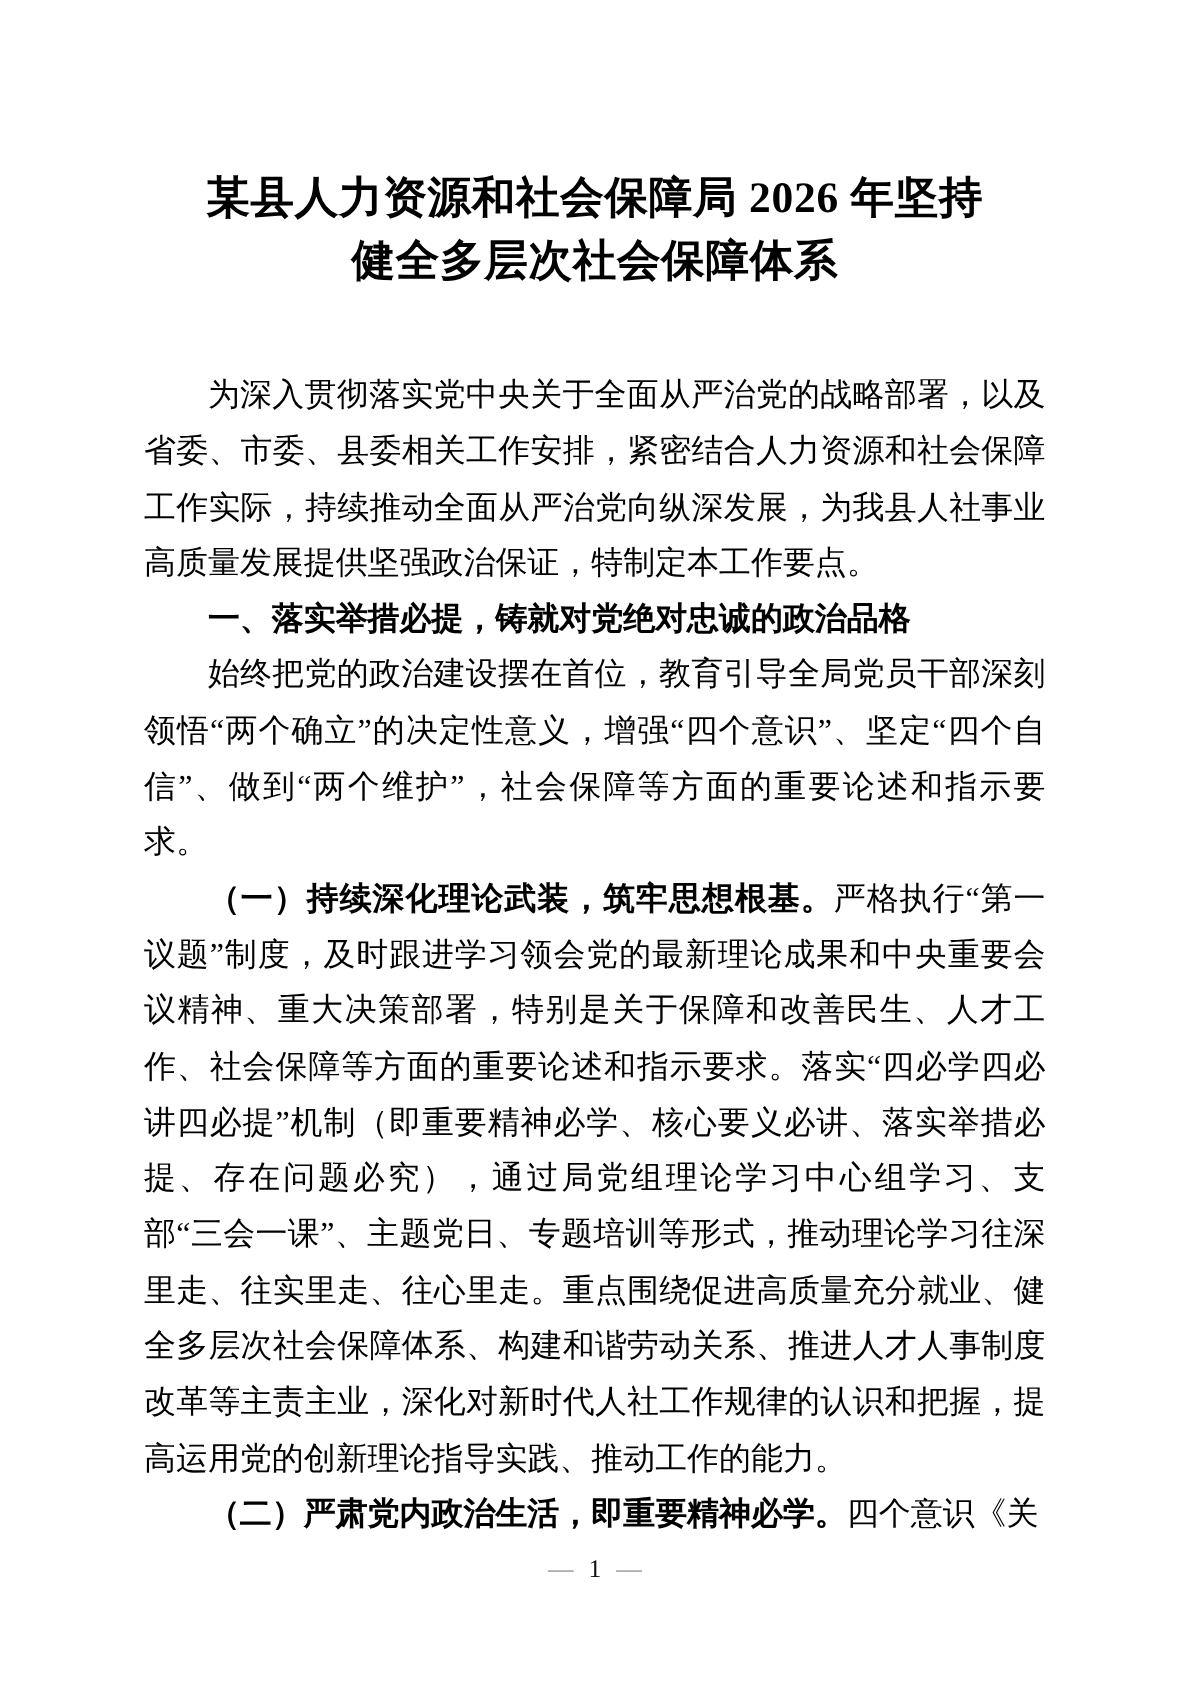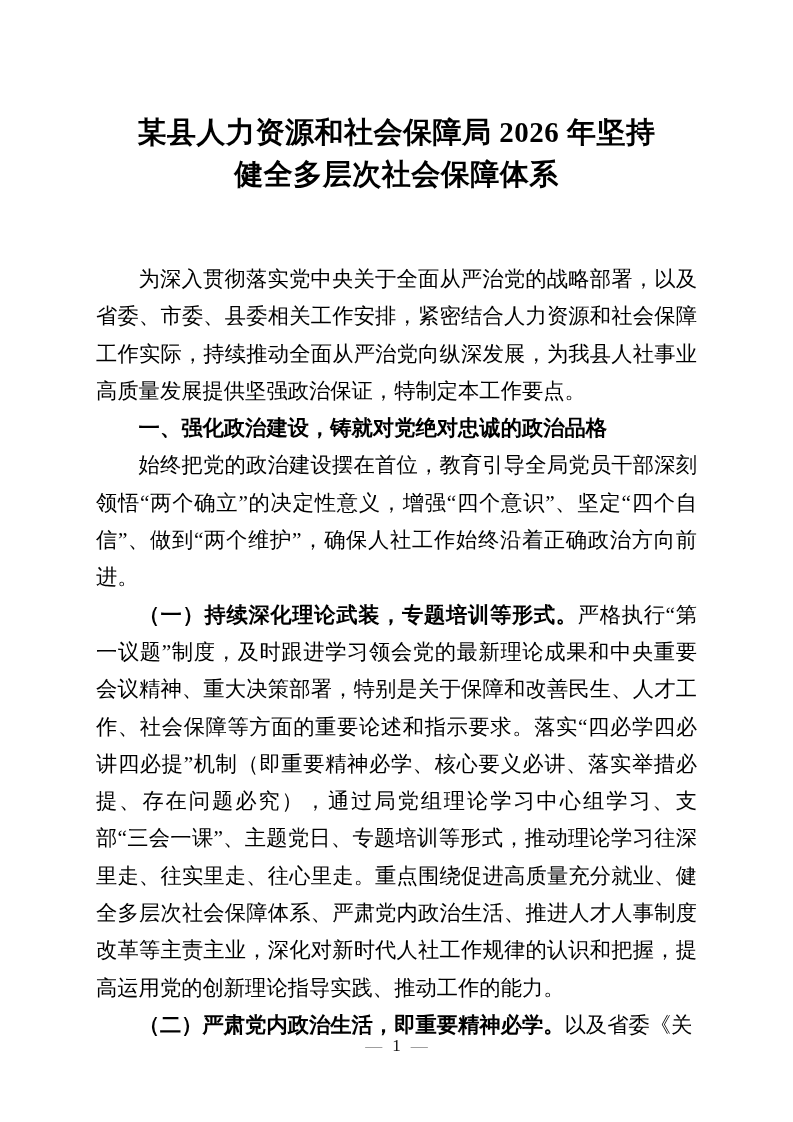--- a/index.html
+++ b/index.html
@@ -24,21 +24,21 @@
     padding-top: 111px;
     text-align: center;
     font-family: "Liberation Serif", serif;
     font-weight: 700;
     font-size: 29px;
     line-height: 42px;
     color: #000000;
     letter-spacing: 0.5px;
   }
   .doc-body {
-    margin: 66px 96px 0 96px;
+    margin: 50px 96px 0 96px;
   }
   .para {
     margin: 0;
     font-size: 21.3px;
     line-height: 37.3px;
     text-align: justify;
     text-justify: inter-ideograph;
     text-indent: 2em;
     font-family: "Liberation Serif", serif;
     font-weight: 400;
@@ -76,23 +76,23 @@
 
 <div class="page">
 
   <div class="doc-title">
     <div>某县人力资源和社会保障局 2026 年坚持</div>
     <div>健全多层次社会保障体系</div>
   </div>
 
   <div class="doc-body">
       <p class="para body"><span class="seg">为深入贯彻落实党中央关于全面从严治党的战略部署，以及省委、市委、县委相关工作安排，紧密结合人力资源和社会保障工作实际，持续推动全面从严治党向纵深发展，为我县人社事业高质量发展提供坚强政治保证，特制定本工作要点。</span></p>
-      <p class="para heading1"><span class="seg-lead">一、强化政治建设，铸就对党绝对忠诚的政治品格</span></p>
-      <p class="para body"><span class="seg">始终把党的政治建设摆在首位，教育引导全局党员干部深刻领悟“两个确立”的决定性意义，增强“四个意识”、坚定“四个自信”、做到“两个维护”，确保人社工作始终沿着正确政治方向前进。</span></p>
-      <p class="para body"><span class="seg-lead">（一）持续深化理论武装，专题培训等形式。</span><span class="seg">严格执行“第一议题”制度，及时跟进学习领会党的最新理论成果和中央重要会议精神、重大决策部署，特别是关于保障和改善民生、人才工作、社会保障等方面的重要论述和指示要求。落实“四必学四必讲四必提”机制（即重要精神必学、核心要义必讲、落实举措必提、存在问题必究），通过局党组理论学习中心组学习、支部“三会一课”、主题党日、专题培训等形式，推动理论学习往深里走、往实里走、往心里走。重点围绕促进高质量充分就业、健全多层次社会保障体系、严肃党内政治生活、推进人才人事制度改革等主责主业，深化对新时代人社工作规律的认识和把握，提高运用党的创新理论指导实践、推动工作的能力。</span></p>
-      <p class="para body"><span class="seg-lead">（二）严肃党内政治生活，即重要精神必学。</span><span class="seg">以及省委《关</span></p>
+      <p class="para heading1"><span class="seg-lead">一、落实举措必提，铸就对党绝对忠诚的政治品格</span></p>
+      <p class="para body"><span class="seg">始终把党的政治建设摆在首位，教育引导全局党员干部深刻领悟“两个确立”的决定性意义，增强“四个意识”、坚定“四个自信”、做到“两个维护”，社会保障等方面的重要论述和指示要求。</span></p>
+      <p class="para body"><span class="seg-lead">（一）持续深化理论武装，筑牢思想根基。</span><span class="seg">严格执行“第一议题”制度，及时跟进学习领会党的最新理论成果和中央重要会议精神、重大决策部署，特别是关于保障和改善民生、人才工作、社会保障等方面的重要论述和指示要求。落实“四必学四必讲四必提”机制（即重要精神必学、核心要义必讲、落实举措必提、存在问题必究），通过局党组理论学习中心组学习、支部“三会一课”、主题党日、专题培训等形式，推动理论学习往深里走、往实里走、往心里走。重点围绕促进高质量充分就业、健全多层次社会保障体系、构建和谐劳动关系、推进人才人事制度改革等主责主业，深化对新时代人社工作规律的认识和把握，提高运用党的创新理论指导实践、推动工作的能力。</span></p>
+      <p class="para body"><span class="seg-lead">（二）严肃党内政治生活，即重要精神必学。</span><span class="seg">四个意识《关</span></p>
     </div>
 
   <div class="footer">
     <span class="dash">—</span><span class="pagenum">1</span><span class="dash">—</span>
   </div>
 
 </div>
 
 </body></html>

